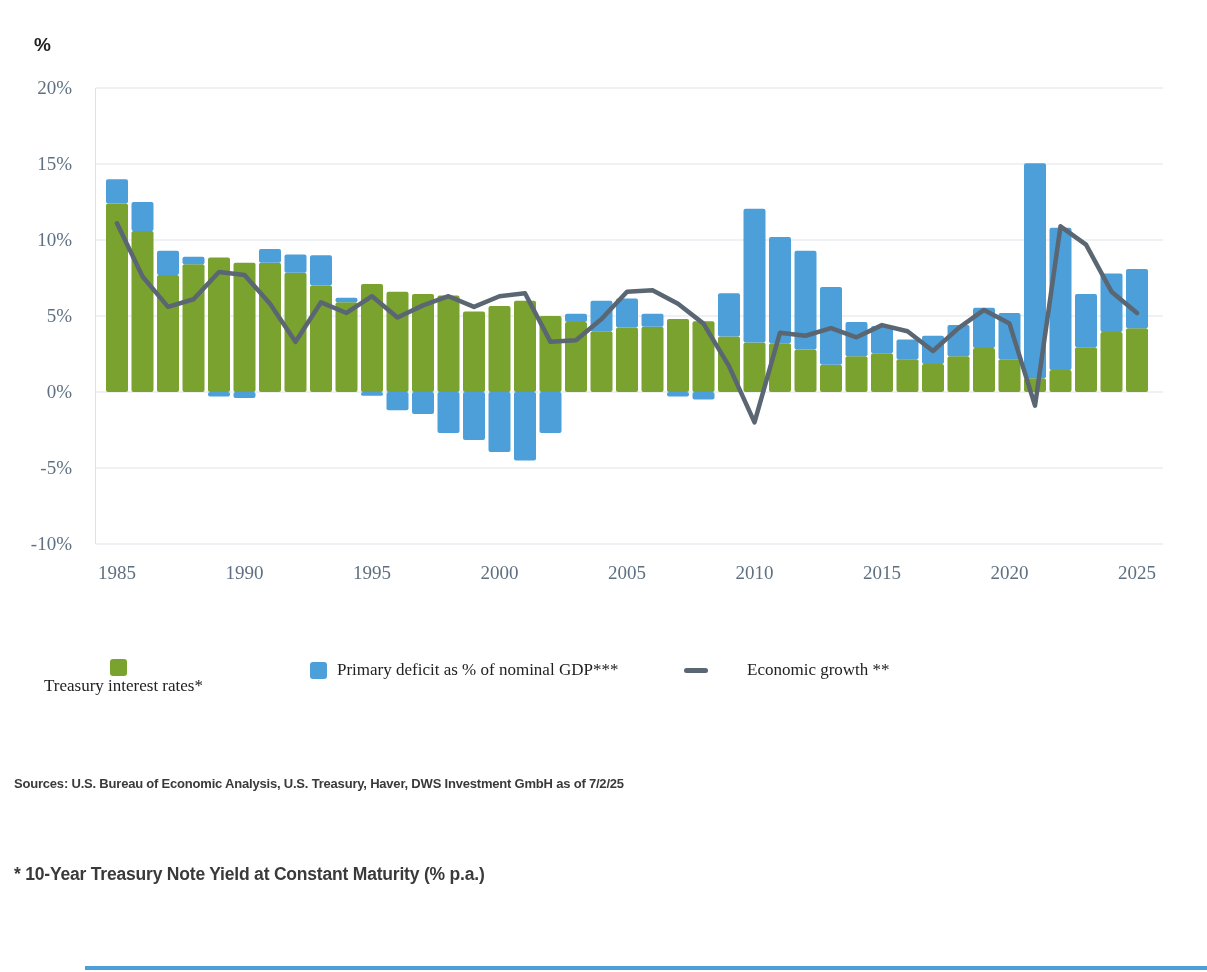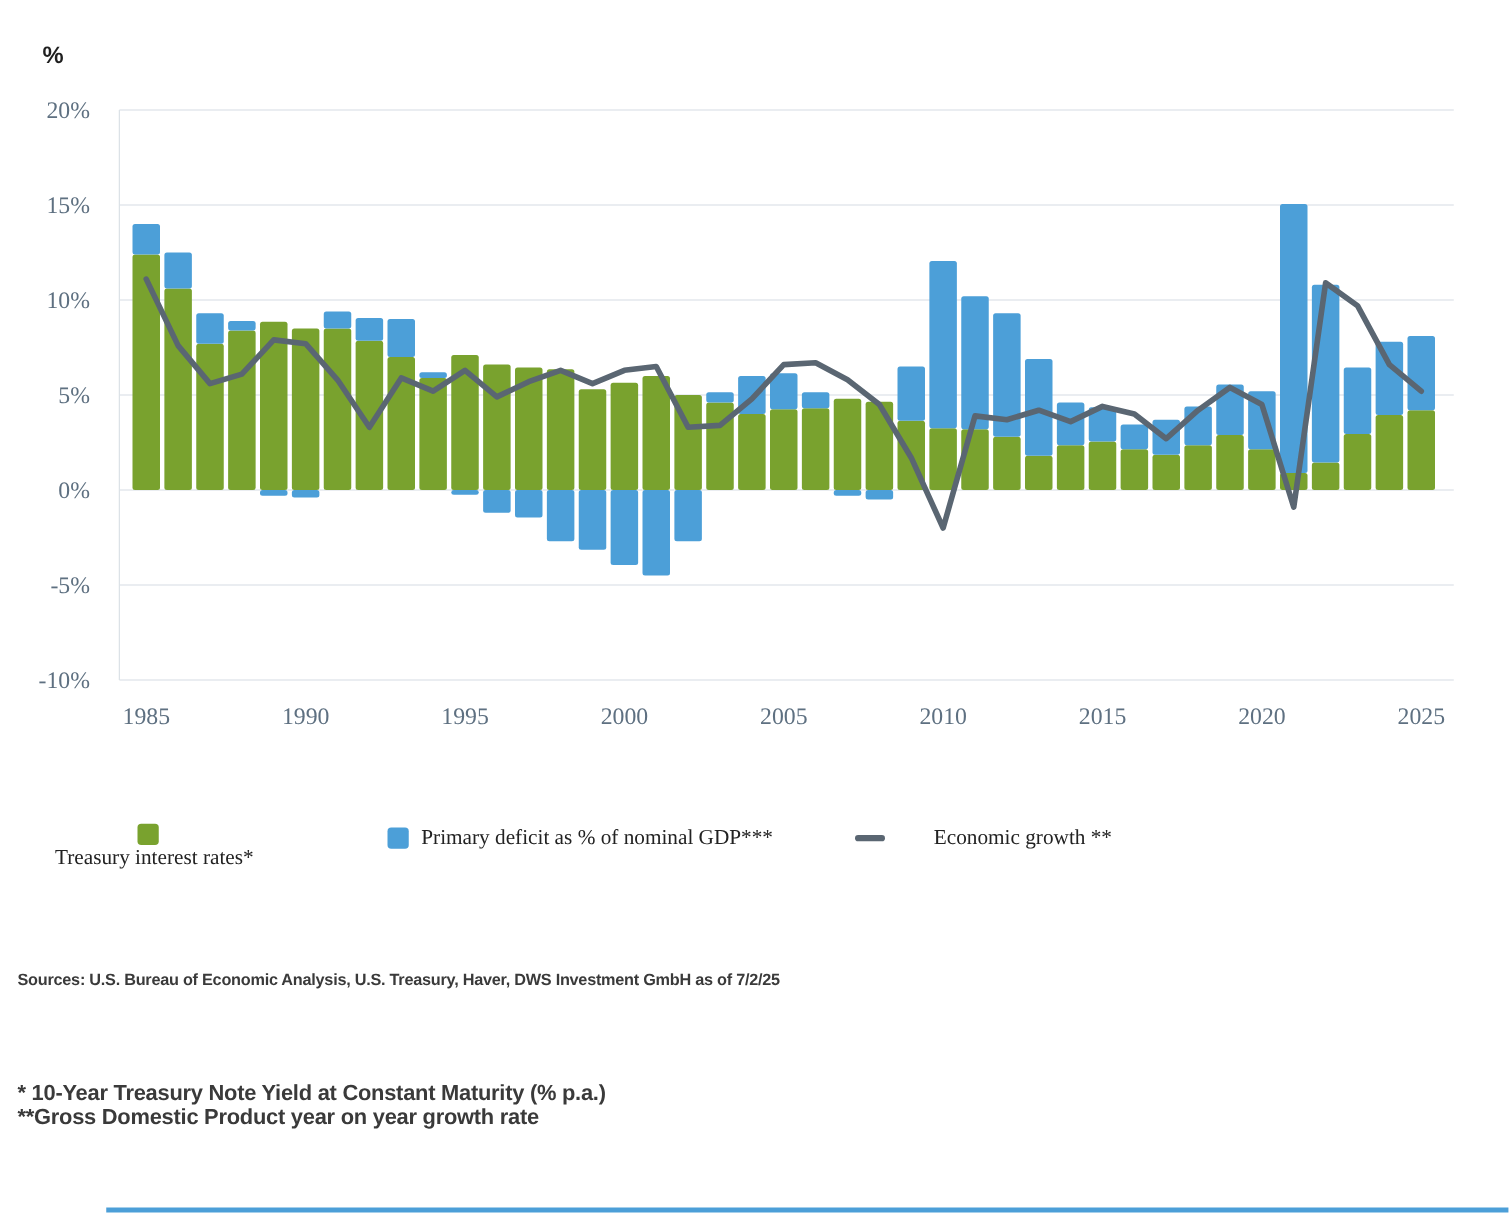--- a/index.html
+++ b/index.html
@@ -141,15 +141,14 @@
     <span class="swatch" style="background: rgb(76, 159, 216);"></span>
     <span>Primary deficit as % of nominal GDP***</span>
   </div>
   <div class="legend-item" style="left: 684px; gap: 29px;">
     <span class="dash" style="background: rgb(90, 102, 114);"></span>
     <span>Economic growth **</span>
   </div>
 
   <div class="src">Sources: U.S. Bureau of Economic Analysis, U.S. Treasury, Haver, DWS Investment GmbH as of 7/2/25</div>
   <div class="fn fn1">* 10-Year Treasury Note Yield at Constant Maturity (% p.a.)</div>
-  <div class="fn fn2">**Gross Domestic Product year on year growth rate</div>
   <div class="bottom-rule" style="background: rgb(76, 159, 216);"></div>
 </div>
 
 </body></html>

